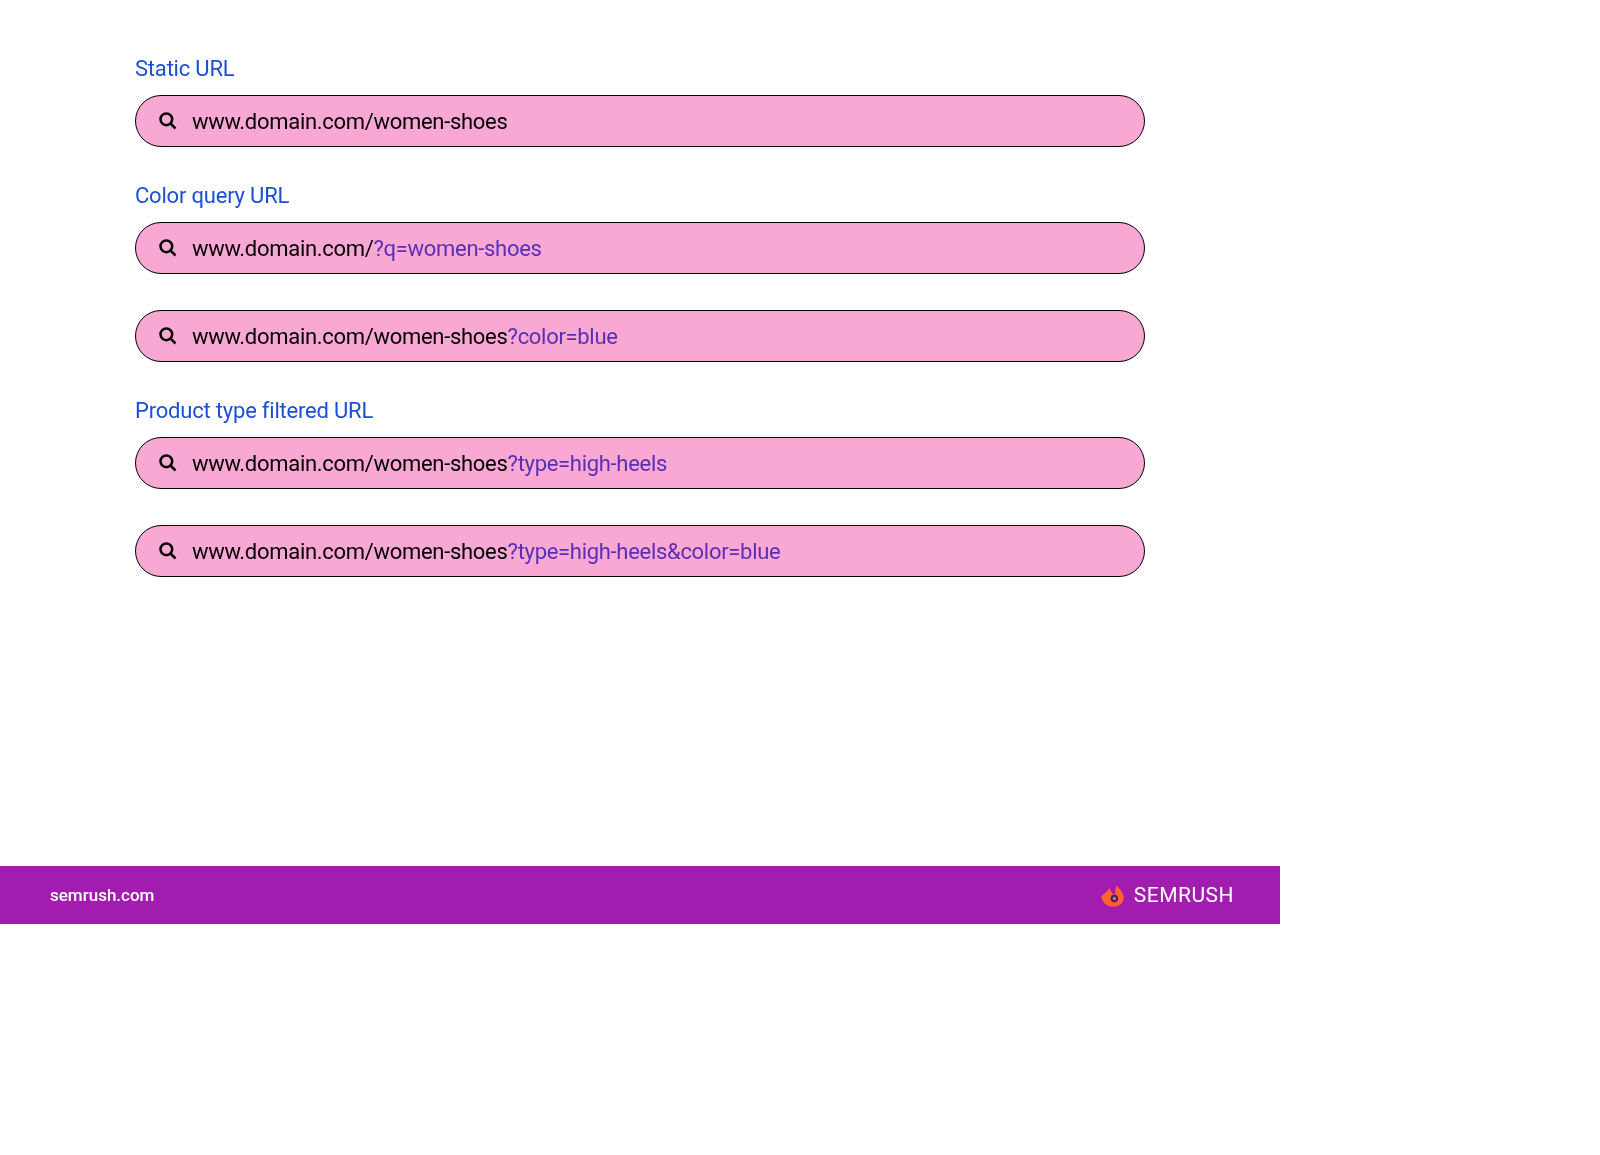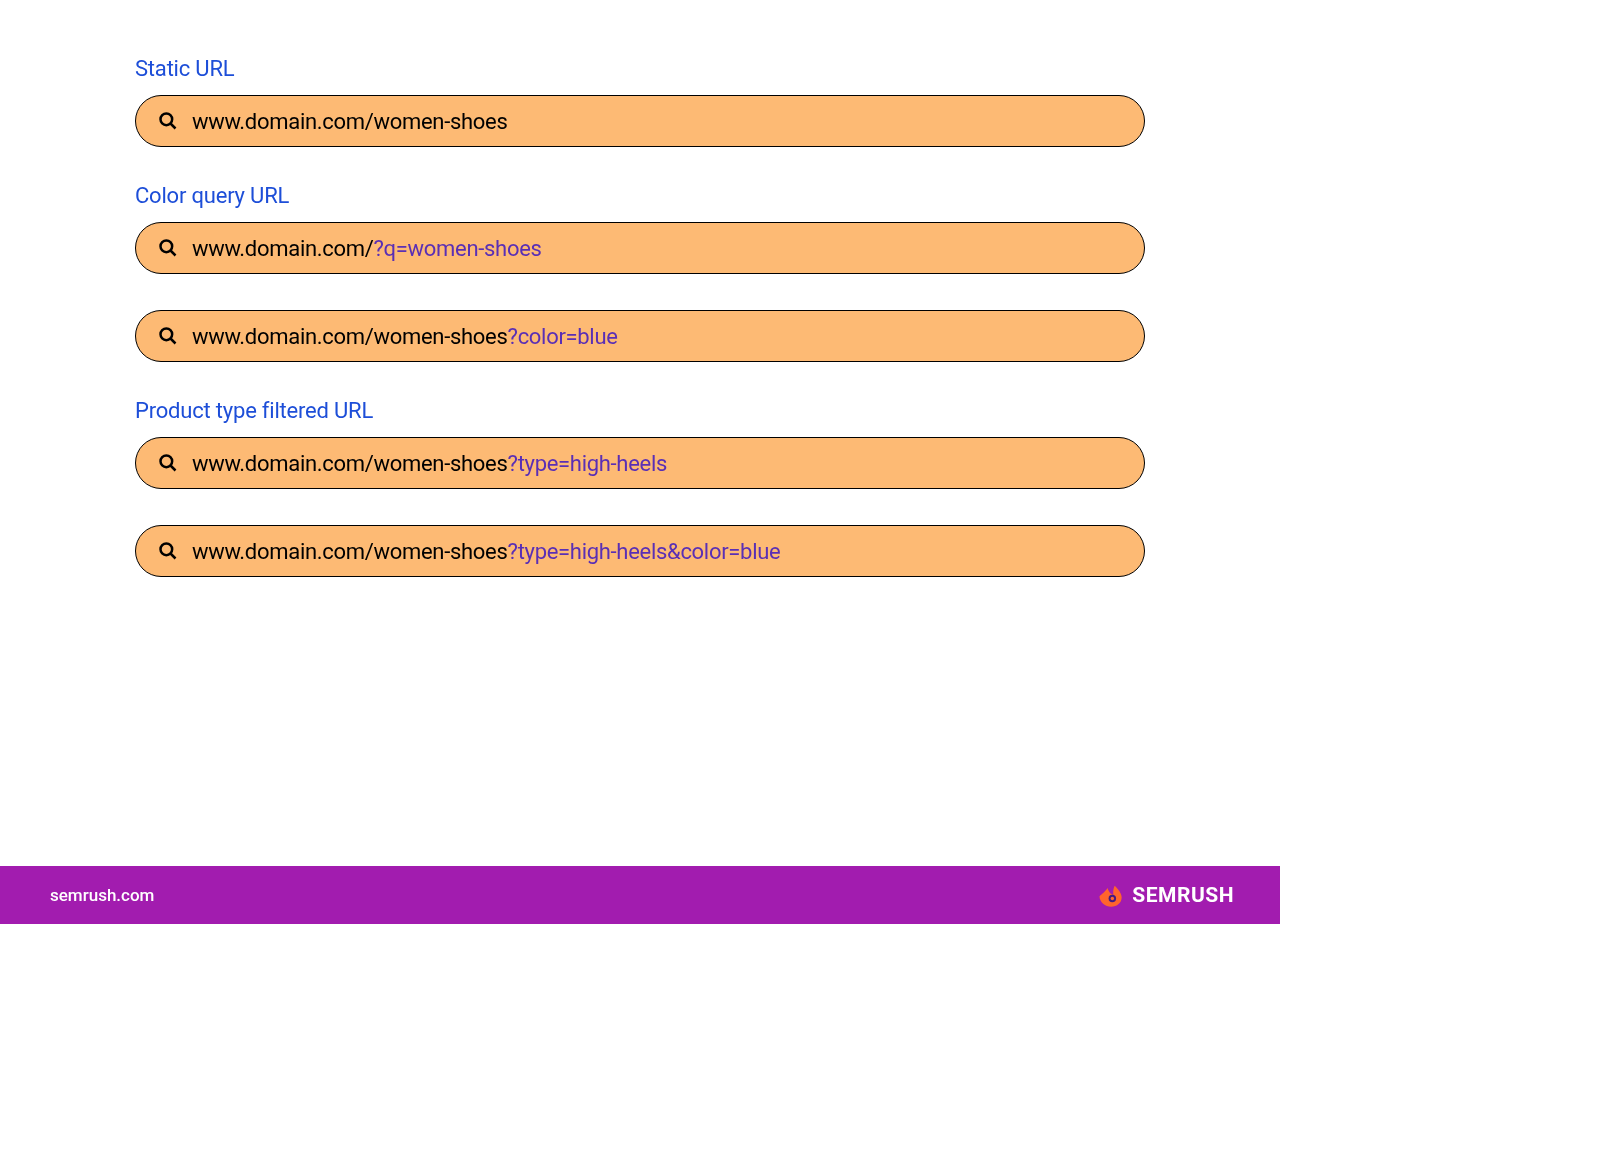--- a/index.html
+++ b/index.html
@@ -35,21 +35,21 @@
       margin-bottom: 14px;
       letter-spacing: -0.2px;
     }
     .url-bar {
       display: flex;
       align-items: center;
       border: 1.5px solid #000000;
       border-radius: 999px;
       padding: 10px 22px;
       height: 52px;
-      background: #fdba74;
+      background: #f9a8d4;
     }
     .search-icon {
       width: 20px;
       height: 20px;
       flex-shrink: 0;
       margin-right: 14px;
     }
     .url-text {
       font-size: 22px;
       font-weight: 400;
@@ -74,21 +74,21 @@
       font-weight: 500;
     }
     .footer-brand {
       display: flex;
       align-items: center;
       gap: 8px;
     }
     .brand-text {
       color: #ffffff;
       font-size: 21px;
-      font-weight: 700;
+      font-weight: 400;
       letter-spacing: 0.5px;
     }
     .brand-icon {
       width: 28px;
       height: 28px;
     }
   </style>
 </head>
 <body>
 

